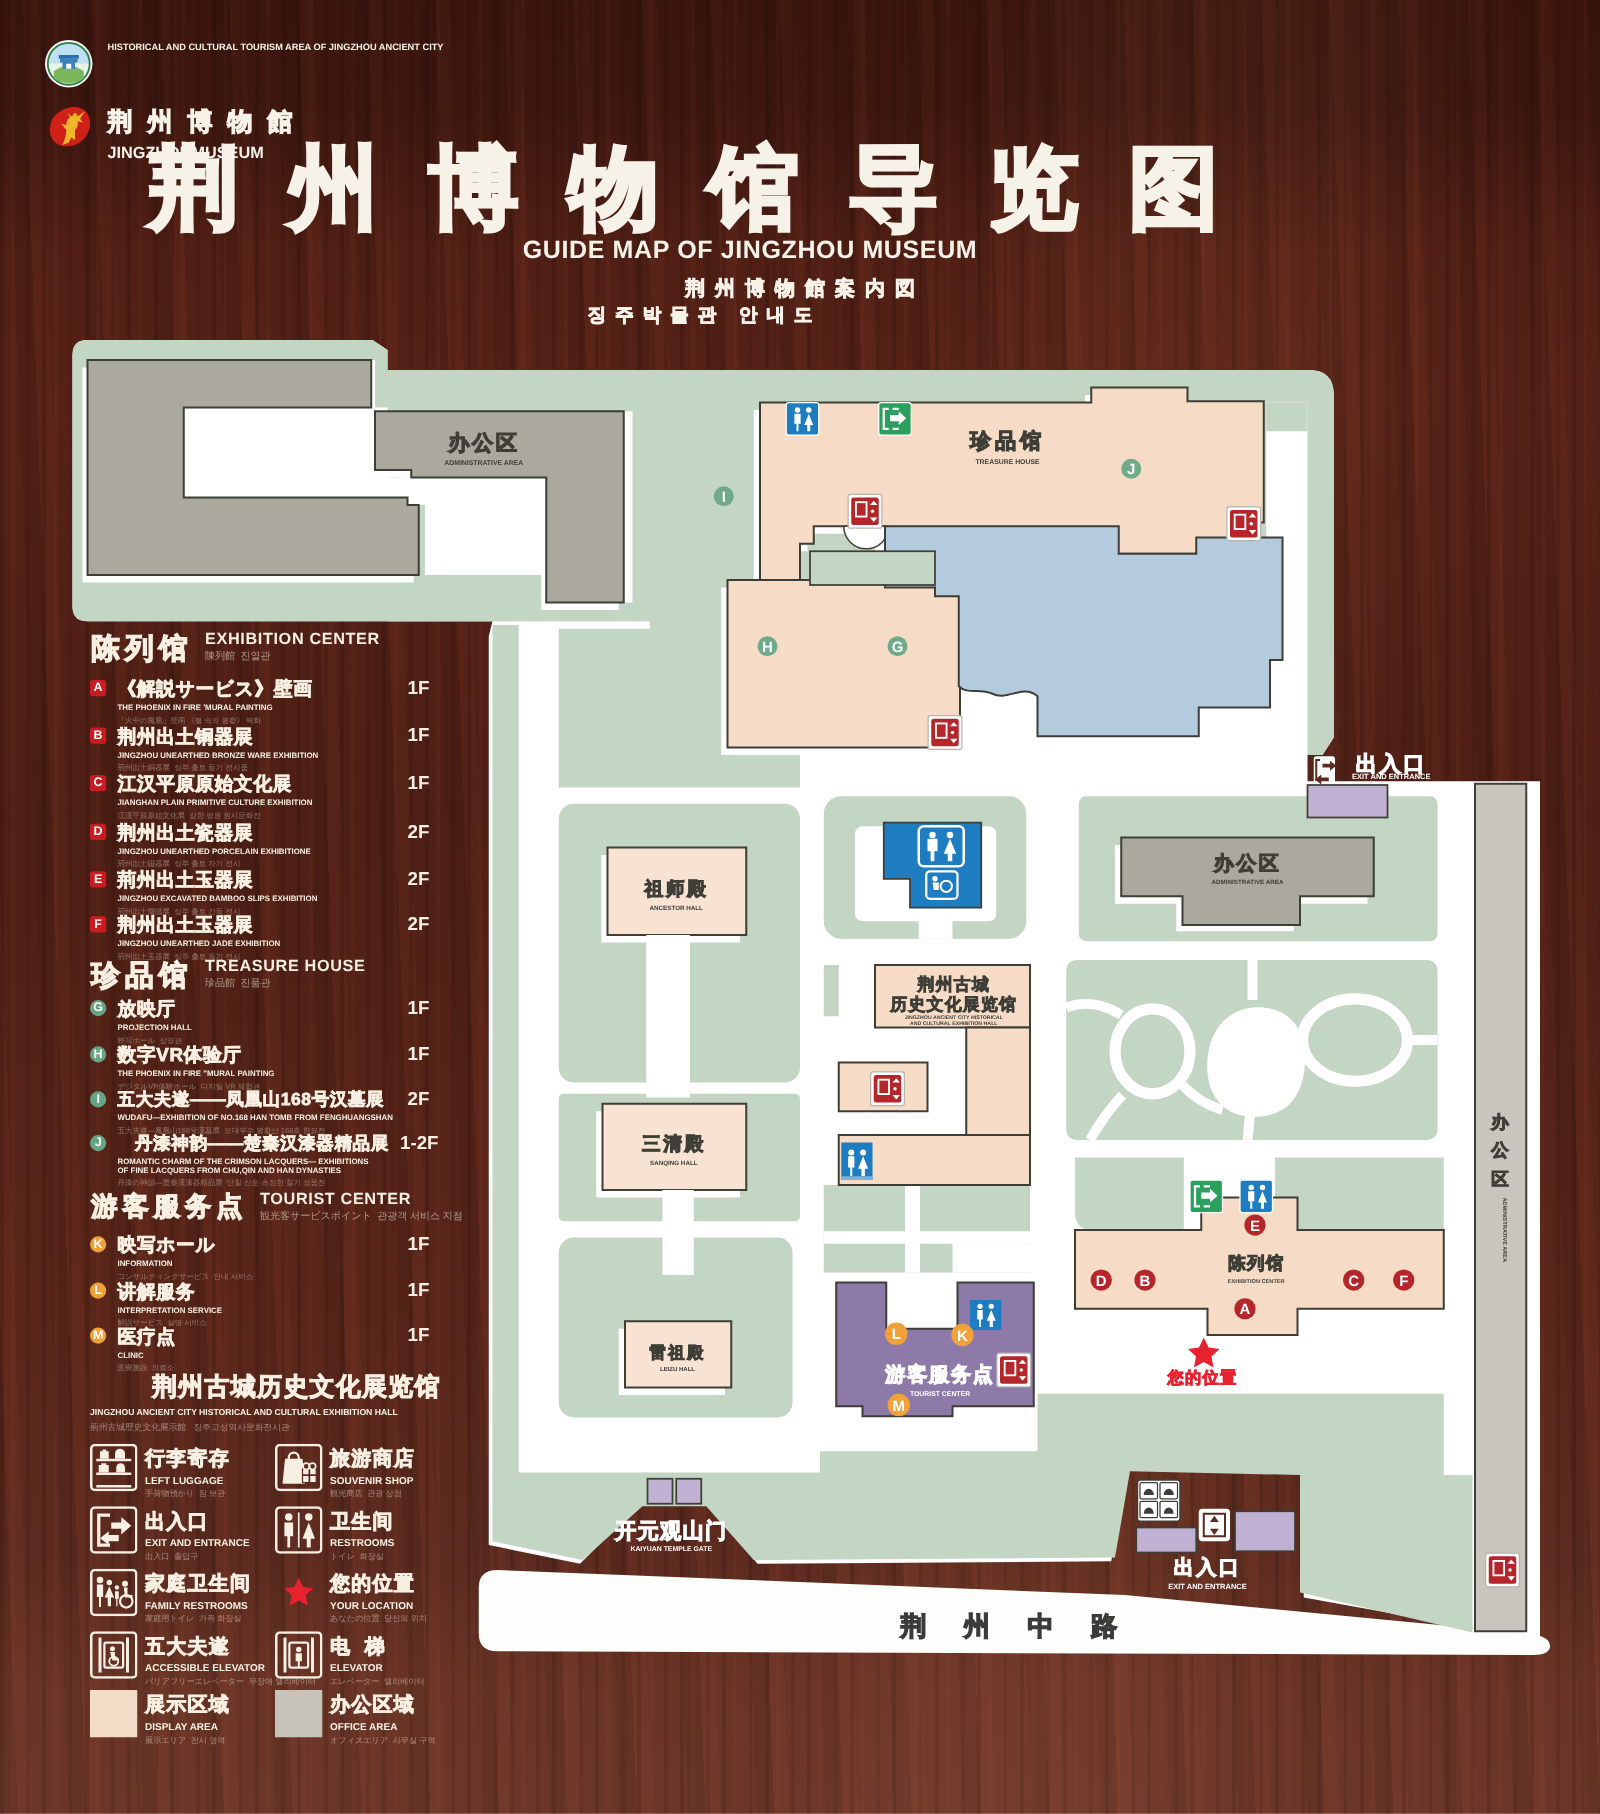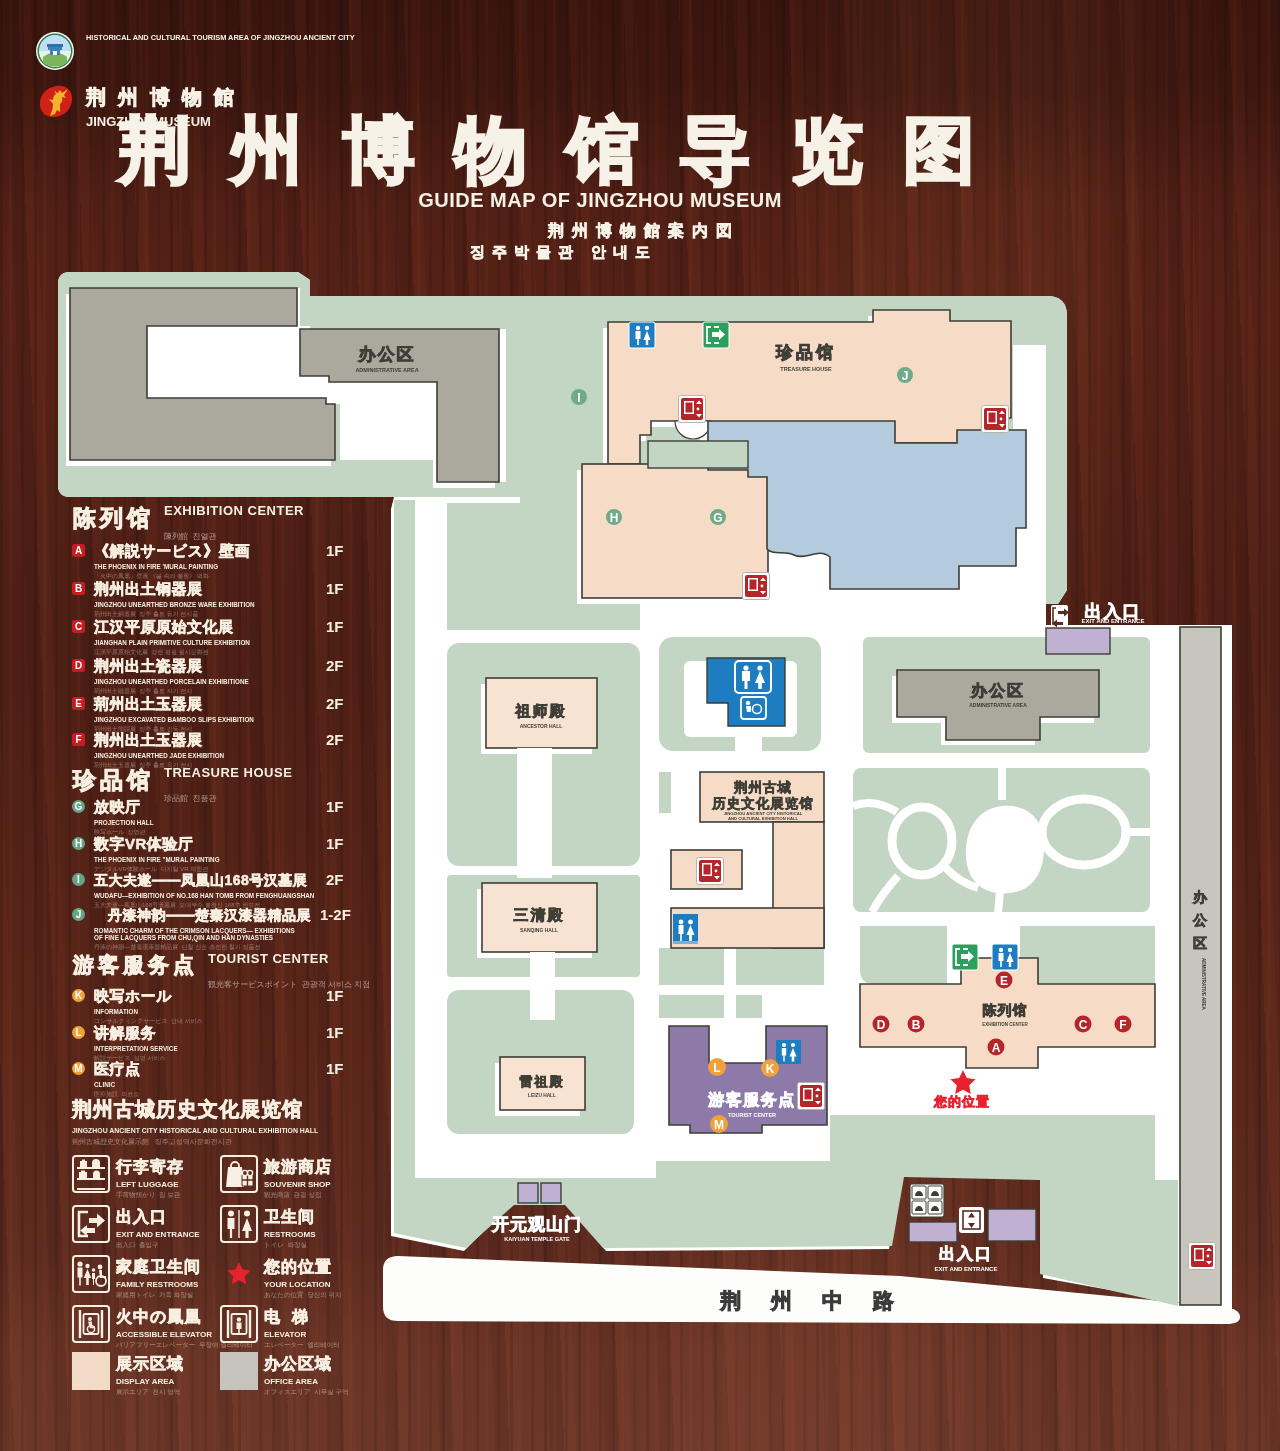--- a/index.html
+++ b/index.html
@@ -376,21 +376,21 @@
         <text x="719" y="1128.5">M</text>
 </g>
 </svg>
 
 <div class="abs" style="left:0;top:0;width:400px;height:1451px;color:#f6efe2;">
 <style>
 .hd{position:absolute;left:73px;white-space:nowrap;}
 .hd .h1{font-size:23px;font-weight:bold;letter-spacing:4px;display:inline-block;vertical-align:top;-webkit-text-stroke:1px #f6efe2;}
 .hd .h2{display:inline-block;margin-left:10px;vertical-align:top;}
 .hd .h2 b{font-size:13px;letter-spacing:.5px;display:block;}
-.hd .h2 i{font-style:normal;font-size:8px;opacity:.55;display:block;margin-top:13px;}
+.hd .h2 i{font-style:normal;font-size:8px;opacity:.55;display:block;margin-top:1px;}
 .item{position:absolute;left:72px;width:300px;}
 .bsq{position:absolute;left:0;top:2px;width:13px;height:13px;border-radius:2.5px;background:#c81b22;color:#fff;font-size:10px;font-weight:bold;text-align:center;line-height:13px;}
 .bci{border-radius:50%;background:#66a583;}
 .bor{border-radius:50%;background:#efa135;}
 .cn{margin-left:22px;font-size:15px;font-weight:bold;letter-spacing:.5px;white-space:nowrap;-webkit-text-stroke:.6px #f6efe2;}
 .fl{position:absolute;left:254px;top:0;font-size:15px;font-weight:bold;}
 .en{margin-left:22px;font-size:6.3px;font-weight:bold;margin-top:2px;white-space:nowrap;}
 .jk{margin-left:22px;font-size:6px;opacity:.38;margin-top:1.5px;white-space:nowrap;}
 .gr{position:absolute;width:330px;}
 .gr .ic{position:absolute;left:0;top:0;}
@@ -439,21 +439,21 @@
 <div class="item" style="top:987px;"><span class="bsq bor">K</span><span class="cn">映写ホール</span><span class="fl">1F</span>
 <div class="en">INFORMATION</div><div class="jk">コンサルティングサービス&nbsp;&nbsp;안내 서비스</div></div>
 
 <div class="item" style="top:1024px;"><span class="bsq bor">L</span><span class="cn">讲解服务</span><span class="fl">1F</span>
 <div class="en">INTERPRETATION SERVICE</div><div class="jk">解説サービス&nbsp;&nbsp;설명 서비스</div></div>
 
 <div class="item" style="top:1060px;"><span class="bsq bor">M</span><span class="cn">医疗点</span><span class="fl">1F</span>
 <div class="en">CLINIC</div><div class="jk">医療施設&nbsp;&nbsp;의료소</div></div>
 
 <div class="abs" style="left:72px;top:1096px;width:330px;">
-<div style="font-size:20px;font-weight:bold;letter-spacing:1px;white-space:nowrap;-webkit-text-stroke:.8px #f6efe2;">荆州古城历史文化展览馆</div>
+<div style="font-size:20px;font-weight:bold;letter-spacing:1px;white-space:nowrap;text-align:center;-webkit-text-stroke:.8px #f6efe2;">荆州古城历史文化展览馆</div>
 <div style="font-size:6.9px;font-weight:bold;margin-top:4px;white-space:nowrap;">JINGZHOU ANCIENT CITY HISTORICAL AND CULTURAL EXHIBITION HALL</div>
 <div style="font-size:7px;opacity:.45;margin-top:3px;white-space:nowrap;">荊州古城歴史文化展示館&nbsp;&nbsp;&nbsp;징주고성역사문화전시관</div>
 </div>
 
 <div class="gr" style="left:72px;top:1155px;">
 <svg class="ic" width="38" height="38" viewBox="0 0 38 38">
           <rect x="1" y="1" width="36" height="36" rx="3" fill="none" stroke="#f6efe2" stroke-width="2"></rect>
 <path d="M5,13 h28 M5,24 h28 M5,34 h28" stroke="#f6efe2" stroke-width="2"></path>
 <path d="M8,6 h7 v6 h-7 z M10,4.5 h3 v2 h-3 z" fill="#f6efe2"></path>
           <path d="M20,8 a4,4 0 0 1 8,0 v4 h-8 z" fill="#f6efe2"></path>
@@ -548,21 +548,21 @@
 <div class="gr" style="left:72px;top:1305px;">
 <svg class="ic" width="38" height="38" viewBox="0 0 38 38">
           <rect x="1" y="1" width="36" height="36" rx="3" fill="none" stroke="#f6efe2" stroke-width="2"></rect>
 <path d="M8,5 v28 M30,5 v28" stroke="#f6efe2" stroke-width="2.4"></path>
 <rect x="11.5" y="9" width="15" height="20" rx="1.5" fill="none" stroke="#f6efe2" stroke-width="1.8"></rect>
 <circle cx="18" cy="14" r="2" fill="#f6efe2"></circle>
           <path d="M16,16.5 h4 v5 h3 v1.8 h-5 z" fill="#f6efe2"></path>
 <circle cx="19" cy="24" r="3.6" fill="none" stroke="#f6efe2" stroke-width="1.5"></circle>
 </svg>
 <div class="tx">
-          <b>火中の鳳凰</b>
+          <b>五大夫遂</b>
           <s>ACCESSIBLE ELEVATOR</s>
           <i>バリアフリーエレベーター&nbsp;&nbsp;무장애 엘리베이터</i>
         </div>
 </div>
 
 <div class="gr" style="left:220px;top:1305px;">
 <svg class="ic" width="38" height="38" viewBox="0 0 38 38">
           <rect x="1" y="1" width="36" height="36" rx="3" fill="none" stroke="#f6efe2" stroke-width="2"></rect>
 <path d="M8,5 v28 M30,5 v28" stroke="#f6efe2" stroke-width="2.4"></path>
 <rect x="11.5" y="9" width="15" height="20" rx="1.5" fill="none" stroke="#f6efe2" stroke-width="1.8"></rect>

